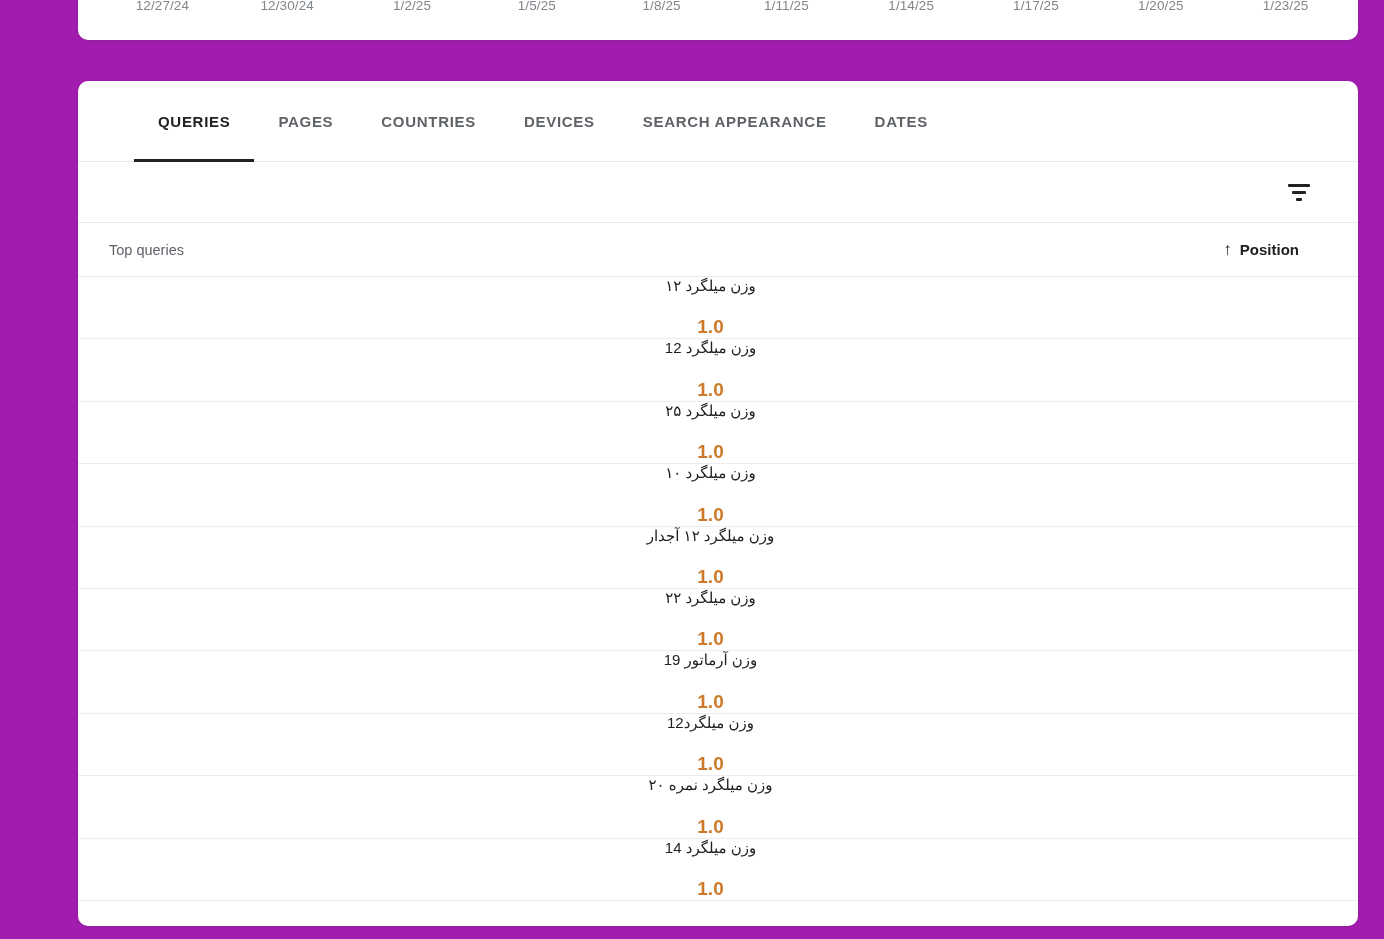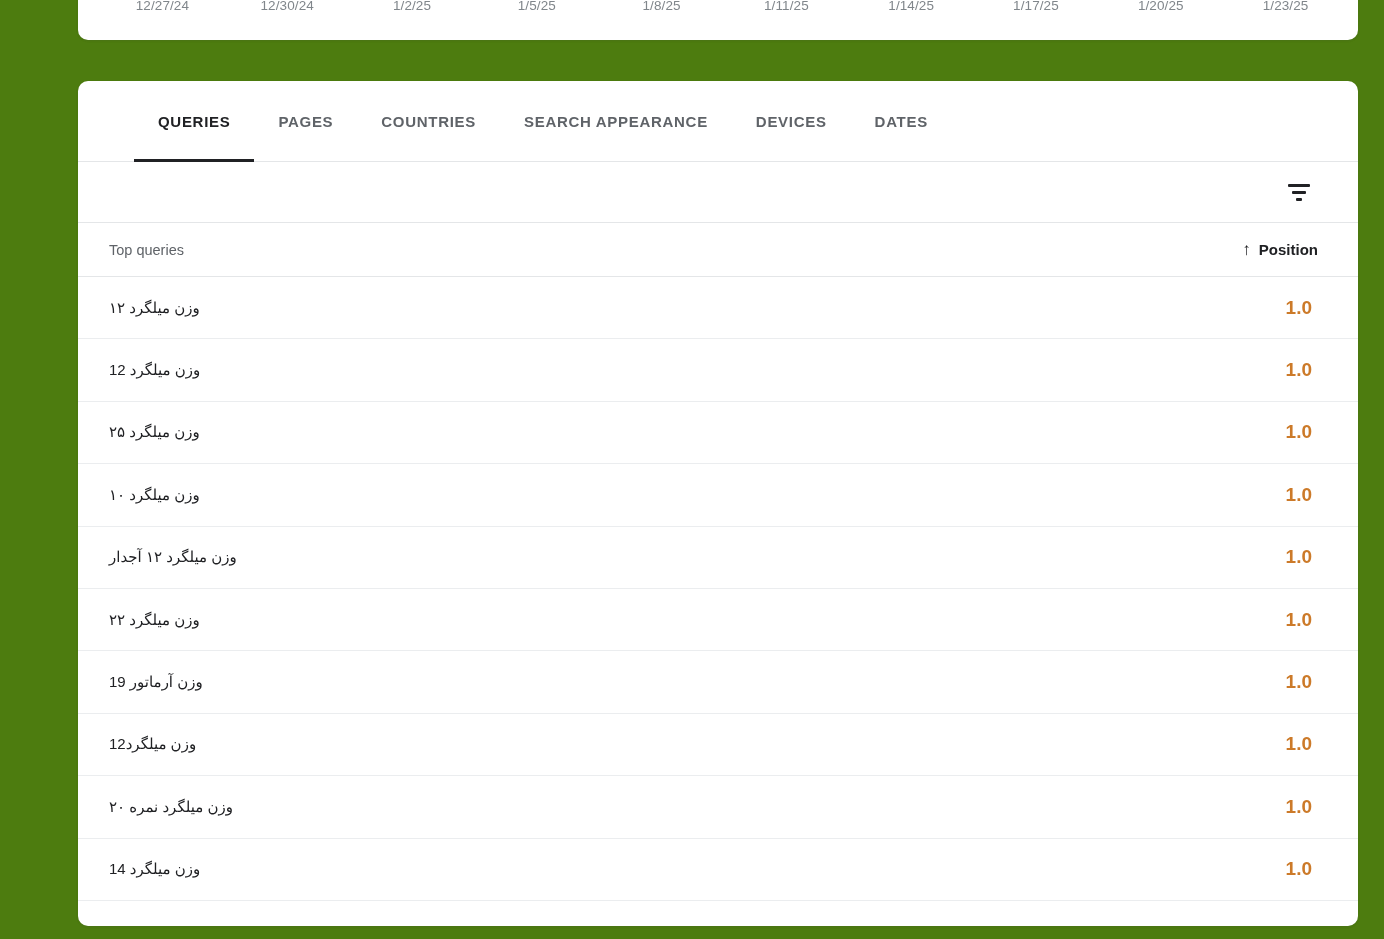--- a/index.html
+++ b/index.html
@@ -10,21 +10,21 @@
     height: 939px;
     overflow: hidden;
     background: #e8eef4;
     font-family: "Liberation Sans", sans-serif;
   }
 
   .page {
     position: relative;
     width: 1384px;
     height: 939px;
-    background: #4d7c0f;
+    background: #a21caf;
   }
 
   
   .chart-card {
     position: absolute;
     left: 78px;
     top: -160px;
     width: 1280px;
     height: 200px;
     background: #ffffff;
@@ -121,21 +121,21 @@
   .filter-icon i { display: block; background: #202124; border-radius: 1px; }
   .filter-icon i:nth-child(1) { width: 22px; height: 3px; }
   .filter-icon i:nth-child(2) { width: 14px; height: 3px; }
   .filter-icon i:nth-child(3) { width: 6px;  height: 3px; }
 
   
   .head-row {
     display: flex;
     align-items: center;
     height: 54px;
-    padding: 0 40px 0 31px;
+    padding: 0 59px 0 31px;
     border-bottom: 1px solid #e4e6e8;
   }
   .head-left {
     flex: 1 1 auto;
     font-size: 14.5px;
     color: #5f6368;
     padding-left: 0;
   }
   .head-right {
     display: flex;
@@ -155,20 +155,21 @@
 
   
   .rows { display: block; }
   .row {
     display: flex;
     align-items: center;
     height: 62.4px;
     padding: 0 46px 0 31px;
     border-bottom: 1px solid #ebedef;
     cursor: pointer;
+    flex-direction: column;
   }
   .row .q {
     flex: 1 1 auto;
     font-size: 15px;
     color: #202124;
     direction: rtl;
     text-align: left;
     unicode-bidi: plaintext;
   }
   .row .pos {
@@ -197,22 +198,22 @@
         <div class="tick">1/23/25</div>
       </div>
   </div>
 
   <div class="table-card">
 
     <div class="tabs">
         <div class="tab active">QUERIES</div>
         <div class="tab">PAGES</div>
         <div class="tab">COUNTRIES</div>
+        <div class="tab">DEVICES</div>
         <div class="tab">SEARCH APPEARANCE</div>
-        <div class="tab">DEVICES</div>
         <div class="tab">DATES</div>
       </div>
 
     <div class="filter-bar">
       <div class="filter-icon">
         <i></i>
         <i></i>
         <i></i>
       </div>
     </div>

